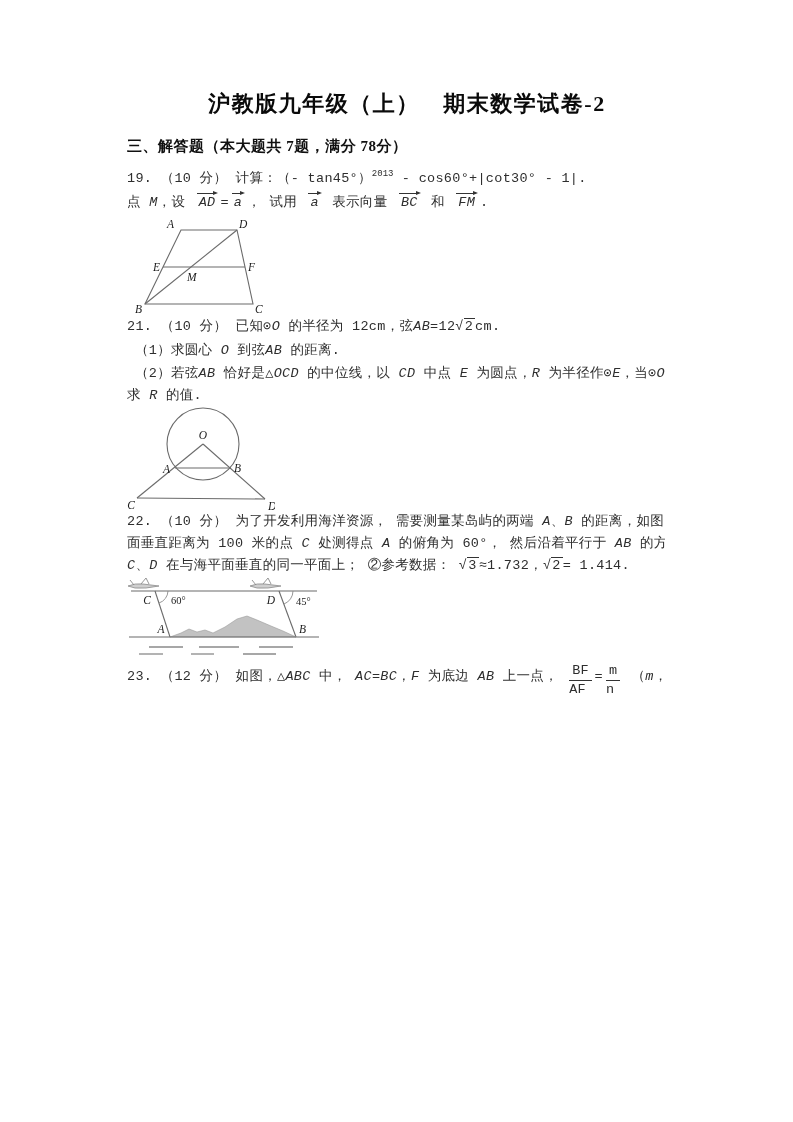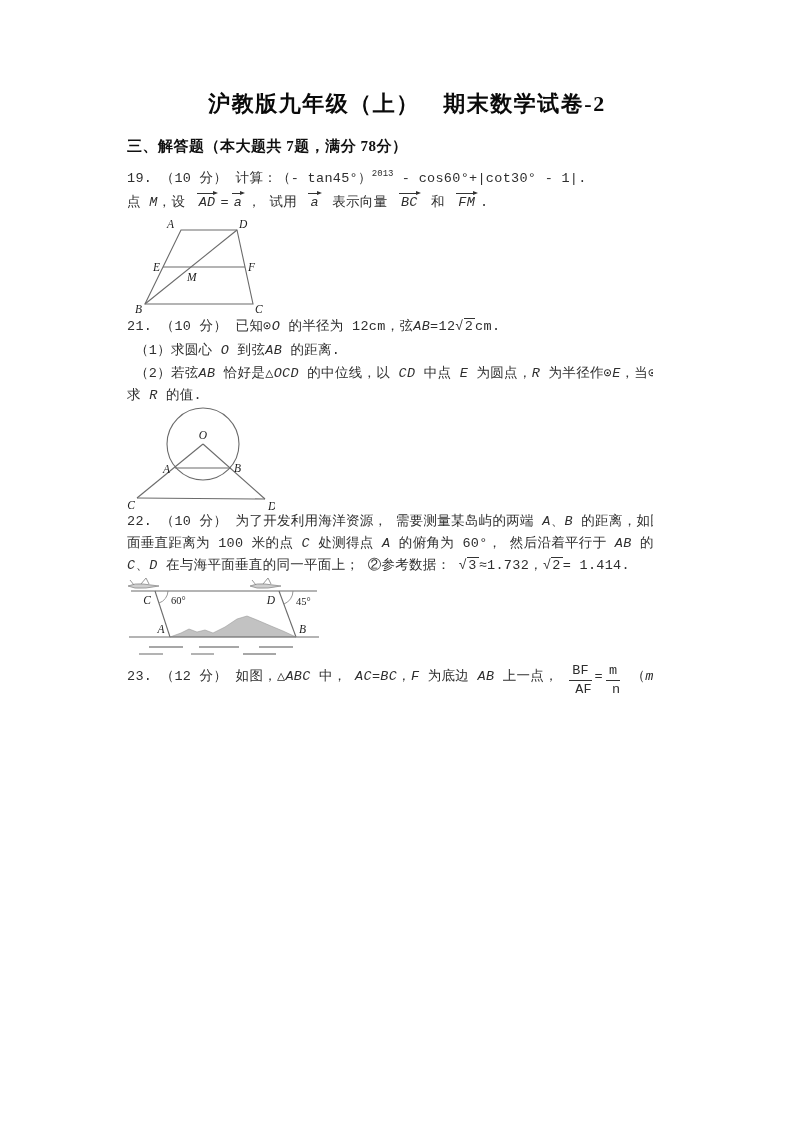--- a/index.html
+++ b/index.html
@@ -1,18 +1,18 @@
 <!DOCTYPE html>
 <html><head>
 <meta charset="utf-8">
 <style>
   html,body{margin:0;padding:0;background:#ffffff;}
   .paper{
     position:relative;width:653px;height:1122px;background:#fff;overflow:hidden;
-    font-family:"Liberation Serif","DejaVu Serif",serif;color:#2e2e2e;
+    font-family:"Liberation Serif","DejaVu Serif",serif;color:#2e2e2e;padding-left:12px;
   }
   .content{position:absolute;left:127px;top:90px;width:560px;}
   h1.title{
     margin:0;font-size:22px;line-height:28px;font-weight:bold;color:#0a0a0a;
     text-align:center;letter-spacing:1.5px;white-space:nowrap;
   }
   .section-header{
     margin-top:18px;font-size:15px;line-height:20px;font-weight:bold;color:#101010;
     letter-spacing:0.5px;white-space:nowrap;
   }
@@ -23,21 +23,21 @@
   .lh26{line-height:26px}
   .ind-sub{padding-left:8px}
   i{font-style:italic}
   .sup{font-size:9px;vertical-align:6px;letter-spacing:0;}
   .vec{position:relative;display:inline-block;font-style:italic;margin:0 3px;padding:0 2px;line-height:1;}
   .vec::before{content:"";position:absolute;left:0;right:4px;top:-3px;border-top:1.2px solid #333;}
   .vec::after{content:"";position:absolute;right:-1px;top:-5.5px;width:0;height:0;
     border-left:5px solid #333;border-top:2.5px solid transparent;border-bottom:2.5px solid transparent;}
   .sqrt{white-space:nowrap;}
   .sqrt .rad{border-top:1.2px solid #333;padding:0 2px 0 1px;}
-  .frac{display:inline-block;vertical-align:-0.95em;text-align:right;line-height:1.15;margin:0 3px;letter-spacing:0;}
+  .frac{display:inline-block;vertical-align:-0.95em;text-align:left;line-height:1.15;margin:0 3px;letter-spacing:0;}
   .frac .num{display:block;border-bottom:1px solid #333;padding:0 3px 1px;}
   .frac .den{display:block;padding-top:1px;}
   figure{margin:0;padding:0;}
   svg{display:block;}
   svg text{font-family:"Liberation Serif","DejaVu Serif",serif;font-style:italic;font-size:11.5px;fill:#1c1c1c;letter-spacing:0;}
   svg text.ang{font-style:normal;font-size:10.5px;}
   .fig-stroke{stroke:#6b6b6b;stroke-width:1.1;fill:none;}
   .fig-thin{stroke:#8a8a8a;stroke-width:0.9;fill:none;}
 </style>
 </head>

